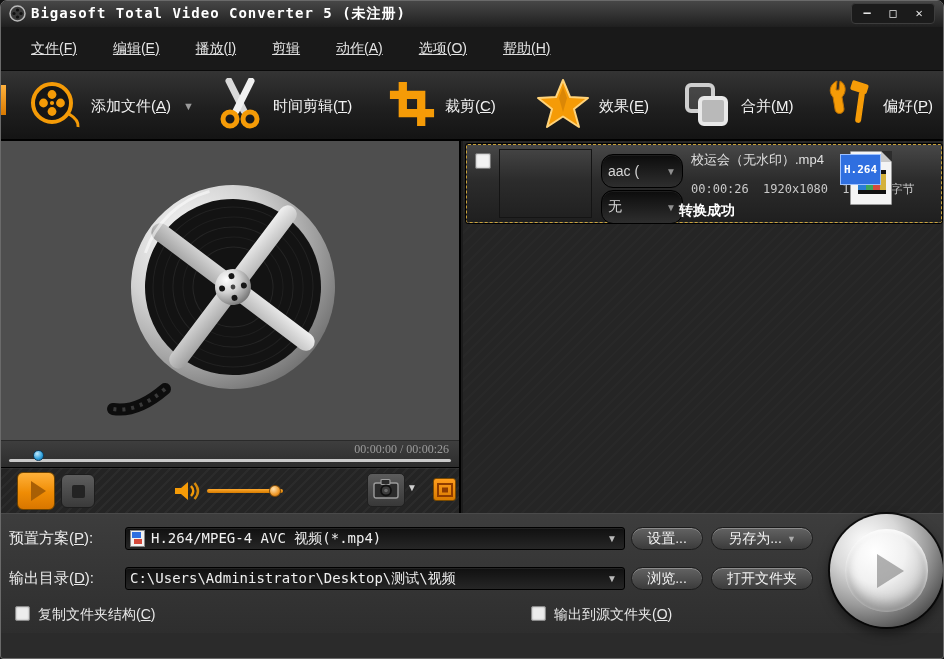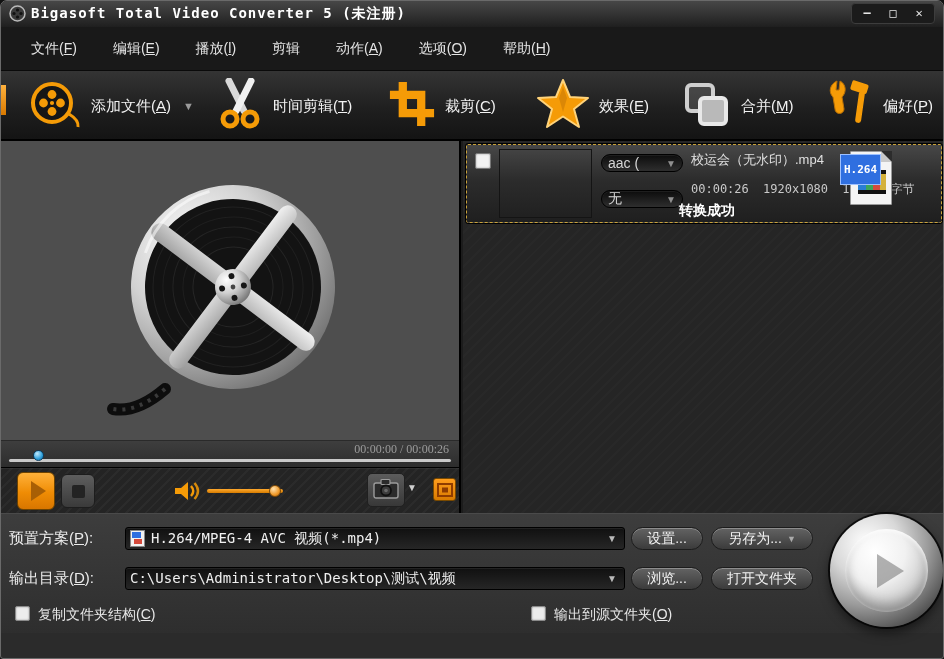--- a/index.html
+++ b/index.html
@@ -12,21 +12,21 @@
              background:linear-gradient(#474747,#1d1d1d 70%,#0f0f0f); border-bottom:1px solid #000; }
   .app-icon{ position:absolute; left:8px; top:4px; }
   .title{ position:absolute; left:30px; top:4px; font-family:"DejaVu Sans Mono",monospace;
           font-weight:bold; font-size:14px; color:#fff; letter-spacing:1px; white-space:nowrap; }
   .win-controls{ position:absolute; right:8px; top:2px; display:flex; background:#1b1b1b;
                  border:1px solid #3d3d3d; border-radius:4px; padding:1px 2px; }
   .win-btn{ width:26px; height:17px; text-align:center; line-height:16px; font-size:12px;
             font-weight:bold; color:#e6e6e6; cursor:default; font-family:"DejaVu Sans Mono",monospace;}
   
   .menubar{ position:absolute; top:26px; left:0; right:0; height:44px; background:#191919;
-            display:flex; align-items:center; gap:24px; padding-left:24px; border-bottom:1px solid #0a0a0a;}
+            display:flex; align-items:center; gap:24px; padding-left:24px; border-bottom:1px solid #0a0a0a;text-decoration:underline;}
   .menu-item{ font-size:14px; color:#e4e4e4; padding:3px 6px; white-space:nowrap; }
   
   .toolbar{ position:absolute; top:70px; left:0; right:0; height:70px;
             background:linear-gradient(#343434,#1f1f1f 55%,#141414); border-bottom:2px solid #000; }
   .tb-accent{ position:absolute; left:0; top:14px; width:5px; height:30px;
               background:linear-gradient(#ffb23e,#d97900); }
   .tb-group{ position:absolute; top:0; height:70px; display:flex; align-items:center; gap:10px; }
   .tb-label{ font-size:15px; color:#f2f2f2; white-space:nowrap; }
   .tb-caret{ color:#9a9a9a; font-size:11px; margin-left:2px; }
   
@@ -80,21 +80,21 @@
   .fi-thumb{ position:absolute; left:32px; top:4px; width:93px; height:69px; border:1px solid #141414;
        background-image:
          radial-gradient(circle at 28% 135%, transparent 55%, rgba(255,255,255,0.85) 56% 57.5%, transparent 59%),
          linear-gradient(#a7a7ab 0 20%, transparent 20%),
          repeating-linear-gradient(90deg, #b04a4a 0 7px, #44549e 7px 11px, #d8d0c6 11px 18px, #3c8a5e 18px 22px, #c4ae52 22px 28px),
          linear-gradient(#00000000 0 38%, #c species 0),
          linear-gradient(180deg, #888 0%, #888 20%, #b98a96 20% 26%, #7fae90 26% 100%);
        background-size:100% 100%, 100% 100%, 100% 22%, 100% 100%, 100% 100%;
        background-position:0 0, 0 0, 0 18%, 0 0, 0 0;
        background-repeat:no-repeat; }
-  .fi-dd{ position:absolute; left:134px; width:82px; height:18px; border-radius:12px;
+  .fi-dd{ position:absolute; left:134px; width:82px; height:34px; border-radius:12px;
           background:linear-gradient(#0c0c0c,#2e2e2e); border:1px solid #000;
           box-shadow:inset 0 1px 0 rgba(255,255,255,0.07);
           display:flex; align-items:center; padding:0 6px; color:#d6d6d6; font-size:14px; }
   .fi-dd .dd-caret{ margin-left:auto; color:#8f8f8f; font-size:10px; }
   .fi-name{ position:absolute; left:224px; top:6px; font-size:13px; color:#e0e0e0; white-space:nowrap;}
   .fi-meta{ position:absolute; left:224px; top:36px; font-family:"DejaVu Sans Mono",monospace;
             font-size:12px; color:#c9c9c9; white-space:nowrap; }
   .fi-meta span{ margin-right:7px;margin-top:23px; }
   .fi-status{ position:absolute; left:212px; top:57px; font-size:14px; font-weight:bold; color:#fff; }
   .doc-icon{ position:absolute; left:383px; top:6px; width:42px; height:54px; background:#f4f4f4;

